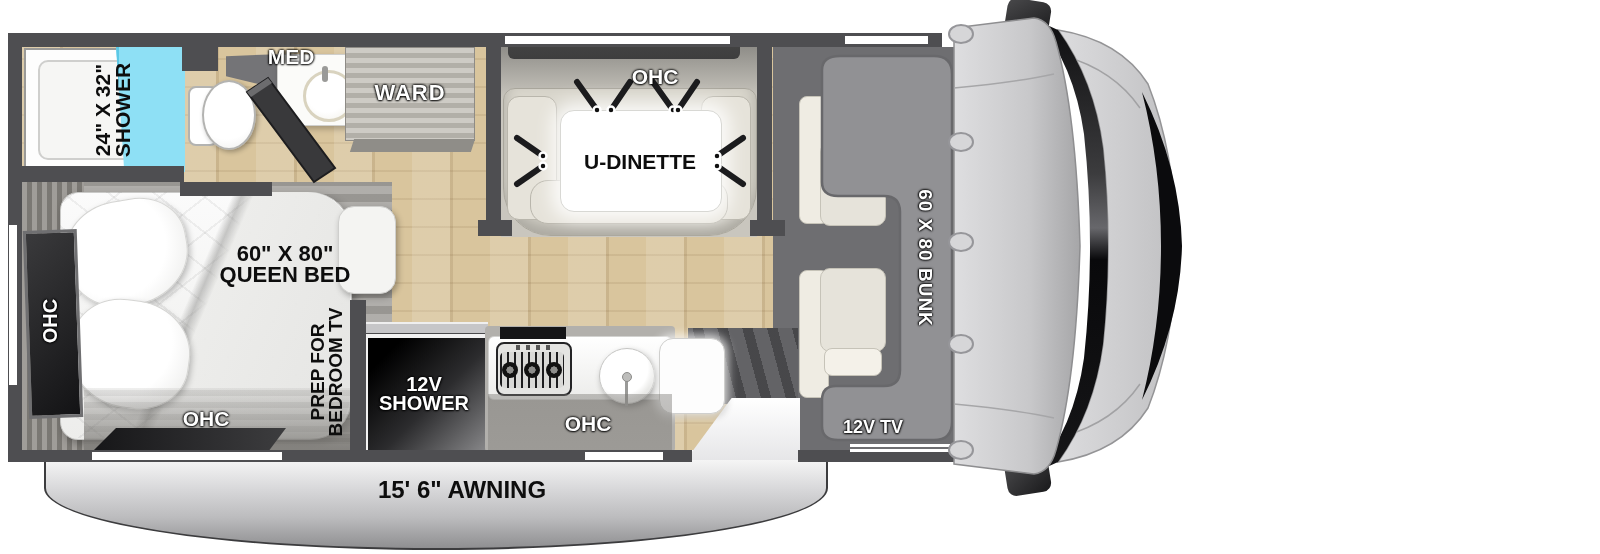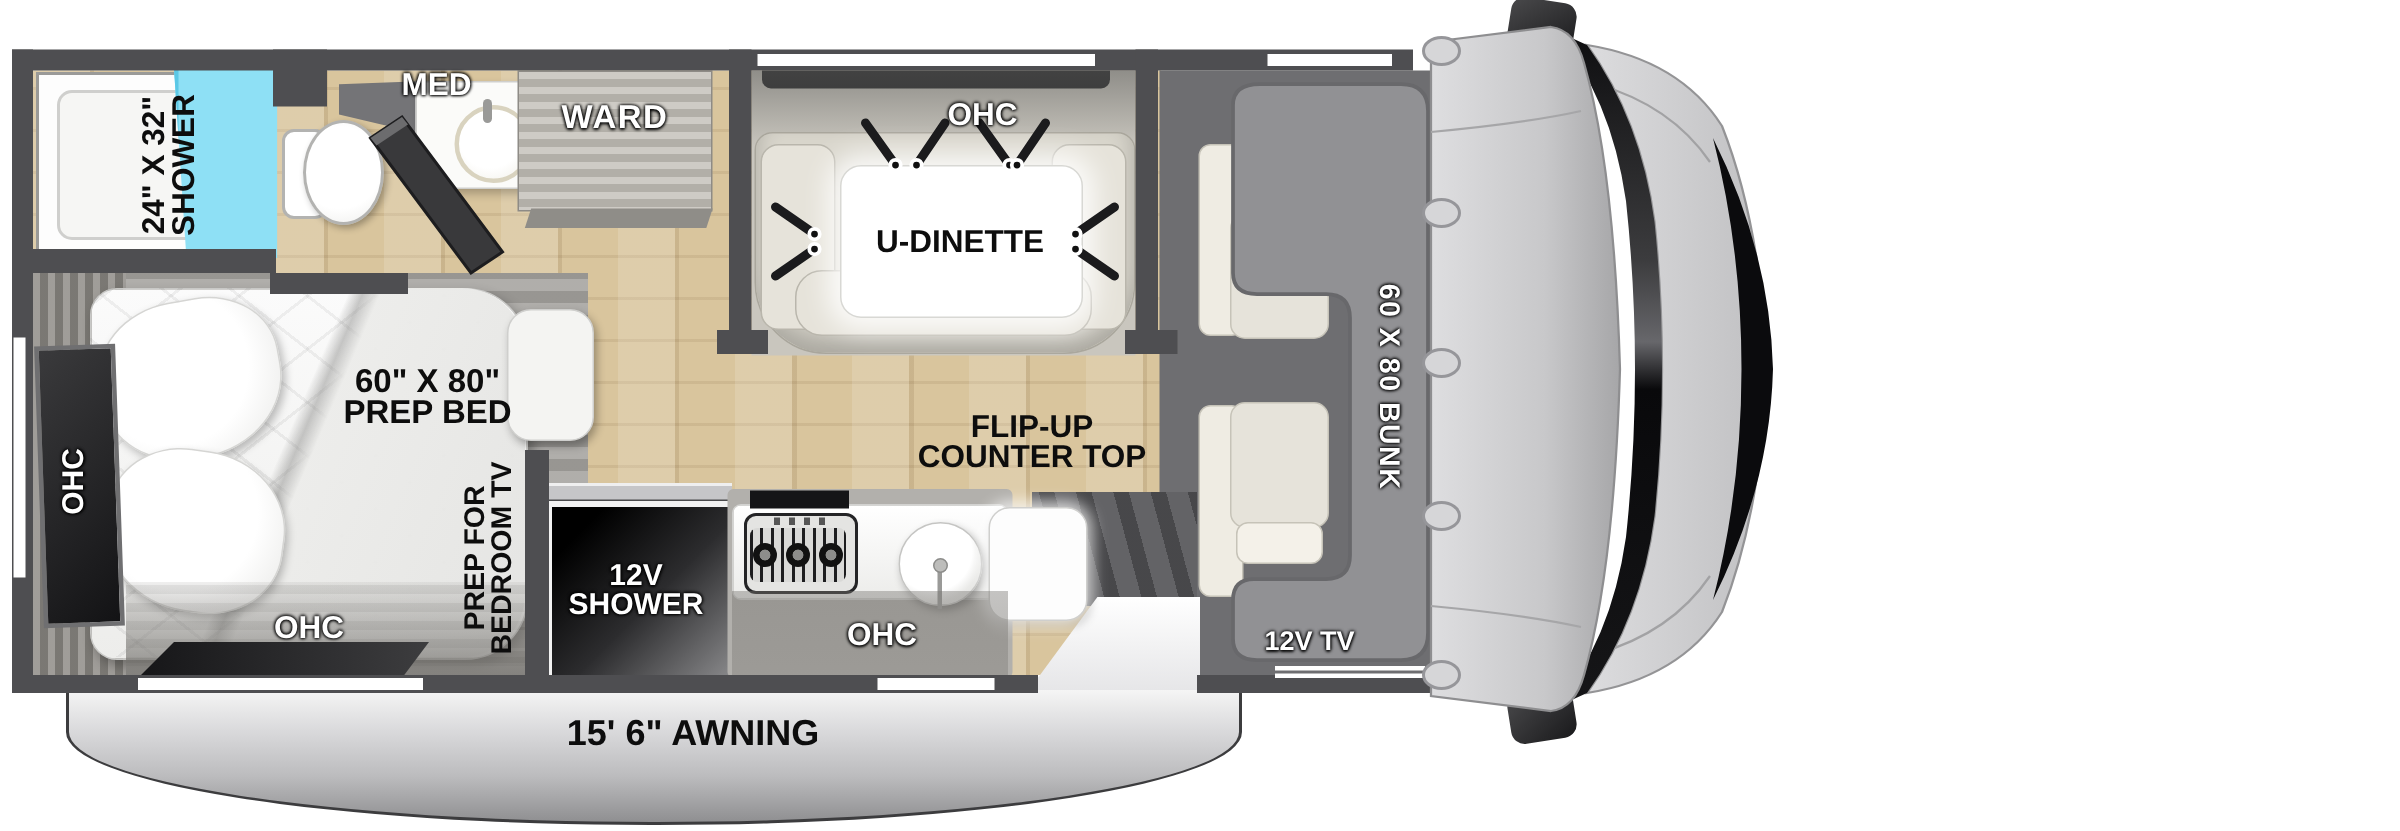--- a/index.html
+++ b/index.html
@@ -240,37 +240,33 @@
         <ellipse cx="21" cy="324" rx="12" ry="9"></ellipse>
       <ellipse cx="21" cy="430" rx="12" ry="9"></ellipse>
     </g>
   </svg>
 
   <div class="lbl rot t-black" style="left:113px;top:110px;font-size:21px;">
     <div>24" X 32"</div>
     <div>SHOWER</div>
   </div>
   <div class="lbl t-white" style="left:291px;top:57px;font-size:21px;">MED</div>
-  <div class="lbl t-white" style="left:410px;top:79px;font-size:22px;letter-spacing:1px;">WARD</div>
+  <div class="lbl t-white" style="left:410px;top:93px;font-size:22px;letter-spacing:1px;">WARD</div>
   <div class="lbl t-white" style="left:655px;top:77px;font-size:21px;">OHC</div>
   <div class="lbl t-black" style="left:640px;top:162px;font-size:21px;">U-DINETTE</div>
   <div class="lbl t-black" style="left:285px;top:265px;font-size:22px;">
     <div>60" X 80"</div>
-    <div>PREP BED</div>
+    <div>QUEEN BED</div>
   </div>
   <div class="lbl rot t-white" style="left:50px;top:321px;font-size:20px;">OHC</div>
   <div class="lbl t-white" style="left:206px;top:419px;font-size:21px;">OHC</div>
   <div class="lbl rot t-black" style="left:327px;top:372px;font-size:19px;">
     <div>PREP FOR</div>
     <div>BEDROOM TV</div>
   </div>
-  <div class="lbl t-black" style="left:688px;top:295px;font-size:21px;">
-    <div>FLIP-UP</div>
-    <div>COUNTER TOP</div>
-  </div>
   <div class="lbl t-white" style="left:424px;top:394px;font-size:20px;">
     <div>12V</div>
     <div>SHOWER</div>
   </div>
   <div class="lbl t-white" style="left:588px;top:424px;font-size:21px;">OHC</div>
   <div class="lbl rot90 t-white" style="left:925px;top:258px;font-size:19px;letter-spacing:1px;">60 X 80 BUNK</div>
   <div class="lbl t-white" style="left:873px;top:428px;font-size:18px;">12V TV</div>
   <div class="lbl t-black" style="left:462px;top:490px;font-size:24px;">15' 6" AWNING</div>
 
 </div>

